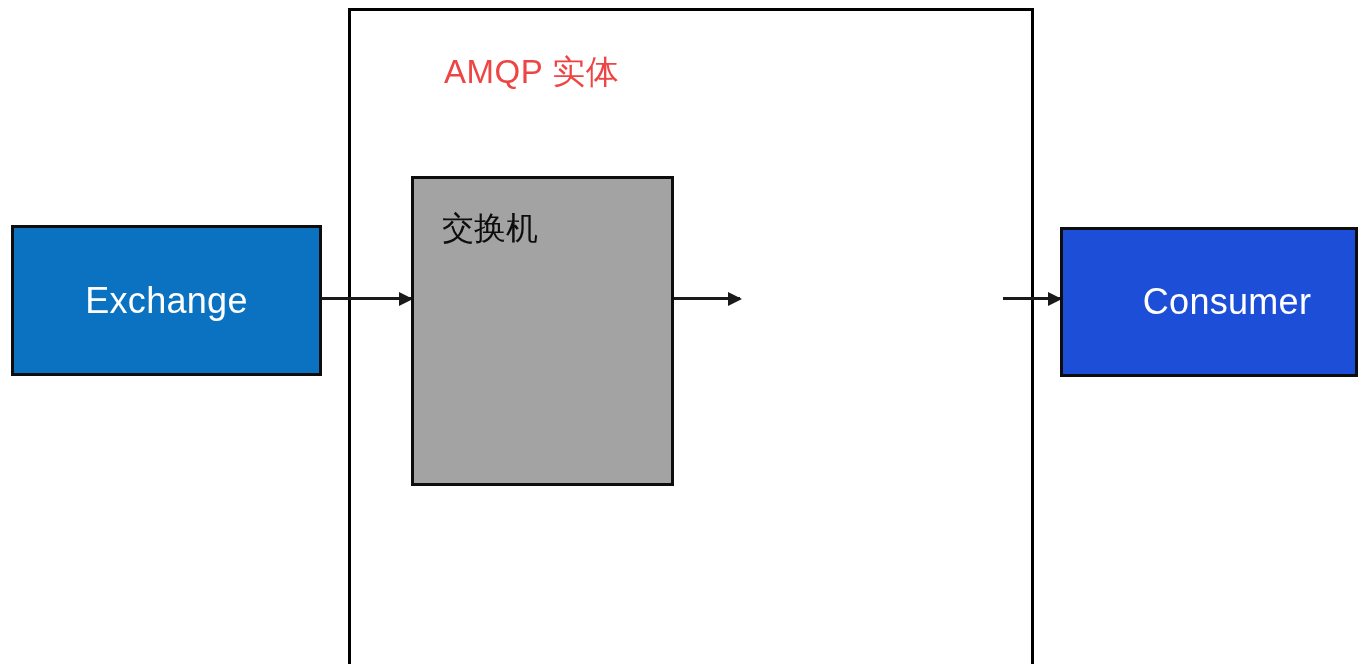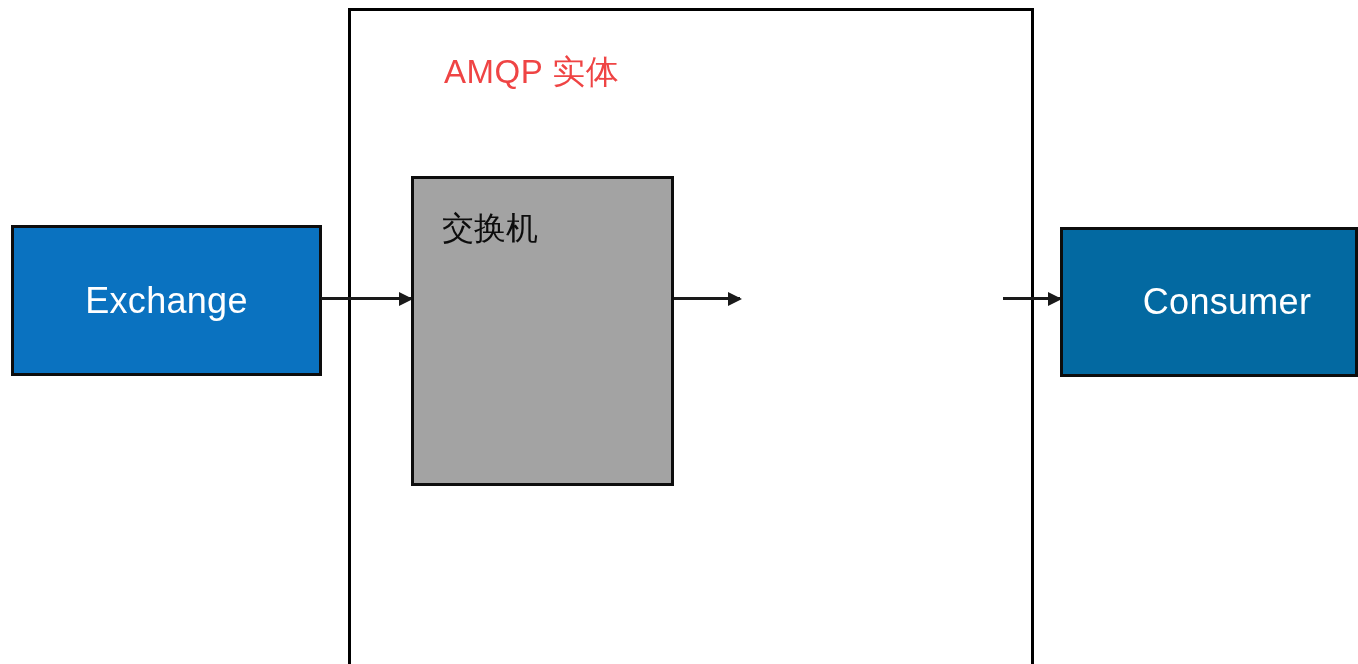--- a/index.html
+++ b/index.html
@@ -103,21 +103,21 @@
     width: 263px;
     height: 250px;
     background: #d9908f;
   }
 
   .consumer {
     left: 1060px;
     top: 227px;
     width: 298px;
     height: 150px;
-    background: #0369a1;
+    background: #1d4ed8;
     padding-left: 36px;
   }
 
   
   .arrow {
     position: absolute;
     height: 3px;
     background: #1a1a1a;
   }
 

